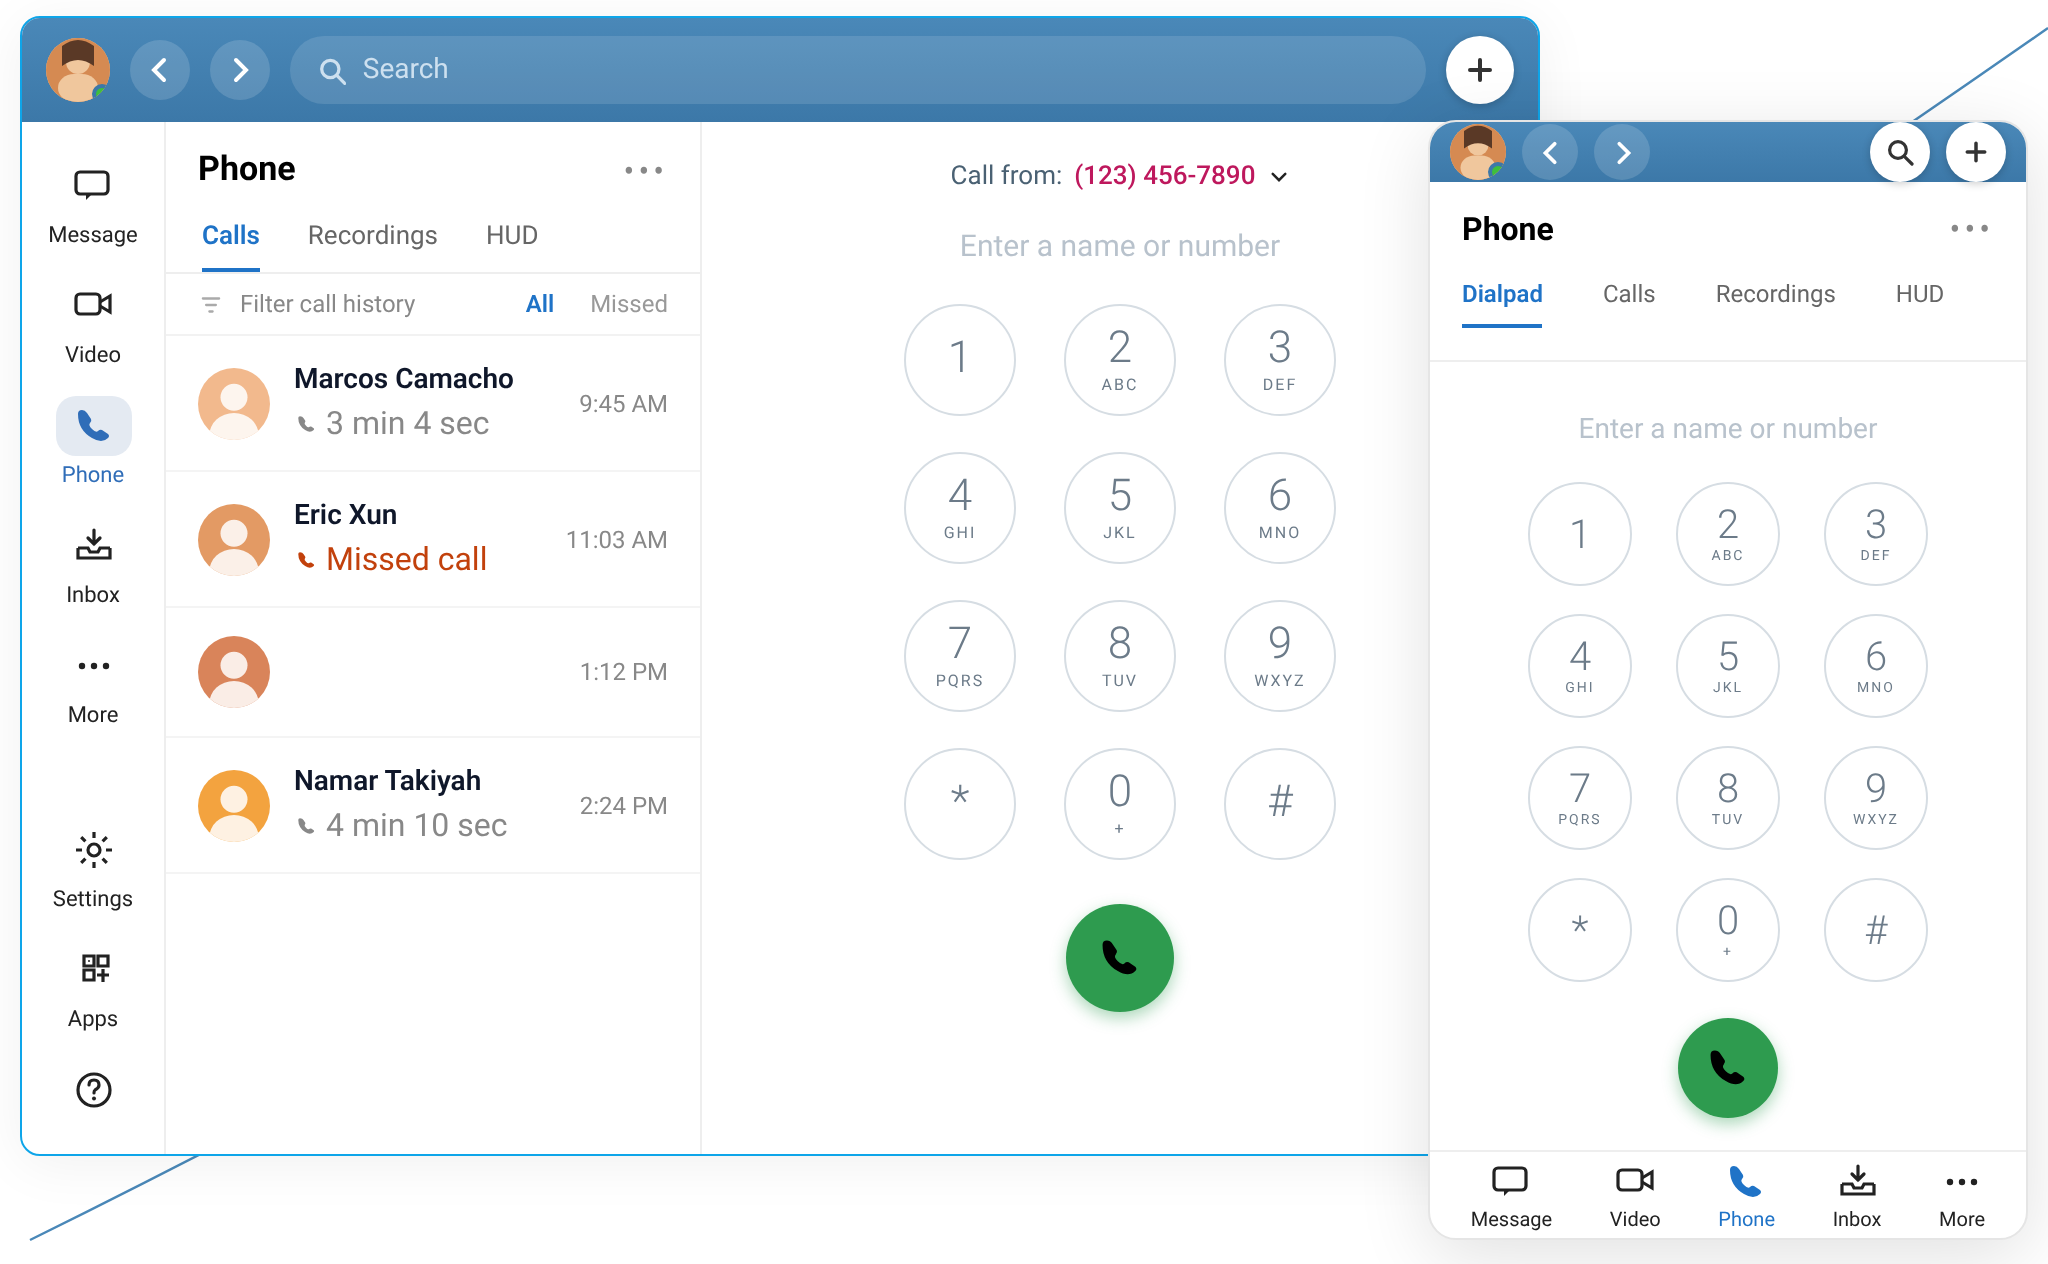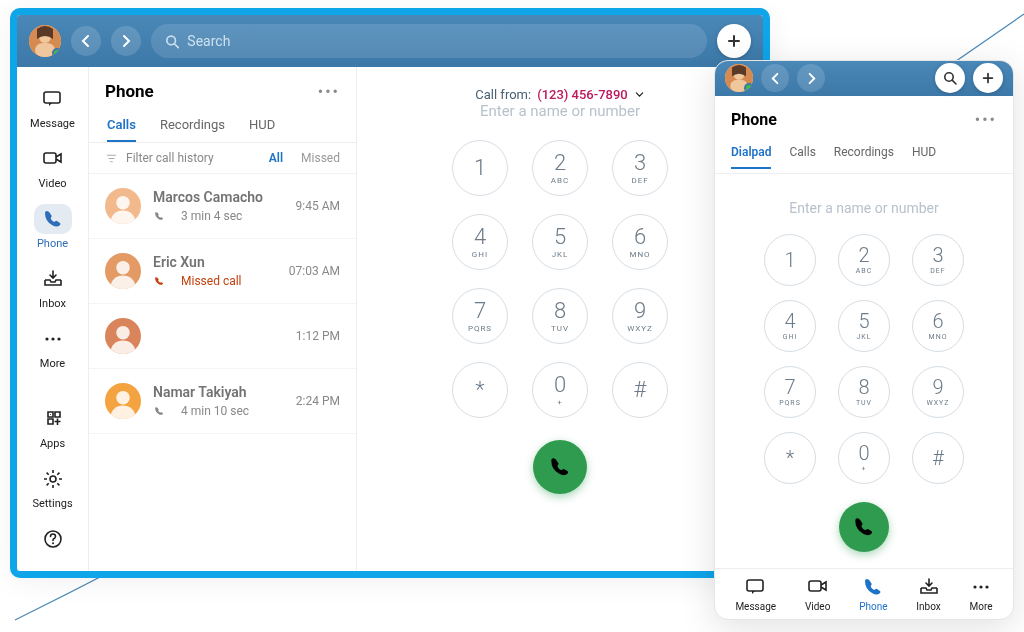--- a/index.html
+++ b/index.html
@@ -5,21 +5,21 @@
   * { box-sizing: border-box; margin: 0; padding: 0; font-family: -apple-system, BlinkMacSystemFont, "Segoe UI", Roboto, Helvetica, Arial, sans-serif; }
   body { width: 1024px; height: 632px; position: relative; background: #fff; overflow: hidden; }
 
   
   .bg-curve { position: absolute; top: 0; left: 0; width: 1024px; height: 632px; pointer-events: none; z-index: 0; }
 
   
   .desktop {
     position: absolute; top: 8px; left: 10px;
     width: 760px; height: 570px;
-    background: #fff; border: 7px solid #0ea5e9; border-radius: 10px;
+    background: #fff; border: 1px solid #0ea5e9; border-radius: 10px;
     box-shadow: 0 4px 28px rgba(0,0,0,0.06);
     display: flex; flex-direction: column; overflow: hidden; z-index: 1;
   }
 
   .titlebar {
     height: 52px; background: linear-gradient(#4a88b8,#3c78a8);
     display: flex; align-items: center; gap: 10px; padding: 0 12px;
     color: #fff;
   }
   .avatar { width: 32px; height: 32px; border-radius: 50%; background:#f0c79d; position: relative; overflow:hidden; }
@@ -70,27 +70,27 @@
   .tabs{display:flex;gap:24px;padding: 4px 18px 0 18px;border-bottom:1px solid #eee;}
   .tab{font-size:13px;color:#666;padding:8px 0;cursor:pointer;}
   .tab.active{color:#1f73c7;border-bottom:2px solid #1f73c7;font-weight:600;}
   .filter-row{display:flex;align-items:center;gap:8px;padding:8px 16px;border-bottom:1px solid #f2f2f2;font-size:12px;color:#888;}
   .filter-row .spacer{flex:1}
   .chip{color:#1f73c7;font-weight:600}
   .chip.muted{color:#999;font-weight:400}
   .call-list{flex:1;overflow:auto}
   .call-row{display:flex;gap:12px;padding:14px 16px;border-bottom:1px solid #f4f4f4;align-items:center;}
   .c-avatar{width:36px;height:36px;border-radius:50%;flex-shrink:0;overflow:hidden;display:flex;align-items:center;justify-content:center;}
-  .c-name{font-size:14px;font-weight:600;color:#737373;}
-  .c-sub{font-size:12px;color:#888;display:flex;align-items:center;gap:16px;margin-top:4px}
+  .c-name{font-size:14px;font-weight:600;color:#0f172a;}
+  .c-sub{font-size:16px;color:#888;display:flex;align-items:center;gap:4px;margin-top:4px}
   .c-sub.missed{color:#c2410c}
   .c-time{margin-left:auto;font-size:12px;color:#888;}
 
   .dialpad-col{flex:1;display:flex;flex-direction:column;align-items:center;padding:20px 0;}
-  .callfrom{font-size:13px;color:#4a6173;display:flex;align-items:center;gap:6px;}
+  .callfrom{font-size:13px;color:#4a6173;display:flex;align-items:center;gap:6px;margin-bottom:18px;}
   .num-input{font-size:15px;color:#b8c2cc;margin-bottom:20px;text-align:center;}
   .keypad{display:grid;grid-template-columns:repeat(3,56px);gap:18px 24px;}
   .key{width:56px;height:56px;border-radius:50%;border:1px solid #d6dde3;
     display:flex;flex-direction:column;align-items:center;justify-content:center;
     cursor:pointer;color:#6c7b89;}
   .key .digit{font-size:22px;font-weight:300;line-height:1}
   .key .letters{font-size:8px;letter-spacing:1px;margin-top:2px}
   .call-btn{width:54px;height:54px;border-radius:50%;background:#2e9b4f;display:flex;align-items:center;justify-content:center;margin-top:22px;cursor:pointer;box-shadow:0 3px 8px rgba(46,155,79,0.4);}
   .call-btn svg{width:24px;height:24px;fill:#fff}
 
@@ -102,21 +102,21 @@
     box-shadow:0 8px 36px rgba(0,0,0,0.12);
     display:flex;flex-direction:column;overflow:hidden;z-index:2;
   }
   .m-titlebar{height:48px;background:linear-gradient(#4a88b8,#3c78a8);display:flex;align-items:center;gap:8px;padding:0 10px;}
   .m-nav{width:28px;height:28px;border-radius:50%;background:rgba(255,255,255,0.15);display:flex;align-items:center;justify-content:center;cursor:pointer}
   .m-nav svg{width:13px;height:13px}
   .m-spacer{flex:1}
   .m-search, .m-plus{width:30px;height:30px;border-radius:50%;background:#fff;display:flex;align-items:center;justify-content:center;cursor:pointer;box-shadow:0 1px 4px rgba(0,0,0,0.2)}
   .m-head{display:flex;align-items:center;justify-content:space-between;padding:14px 16px 4px}
   .m-head h1{font-size:16px;font-weight:700}
-  .m-tabs{display:flex;gap:18px;padding:4px 16px 4px;border-bottom:1px solid #eee;font-size:12px}
+  .m-tabs{display:flex;gap:30px;padding:4px 16px 16px;border-bottom:1px solid #eee;font-size:12px}
   .m-tab{padding:8px 0;color:#666;cursor:pointer}
   .m-tab.active{color:#1f73c7;border-bottom:2px solid #1f73c7;font-weight:600}
   .m-dial{flex:1;display:flex;flex-direction:column;align-items:center;padding:16px 0}
   .m-keypad{display:grid;grid-template-columns:repeat(3,52px);gap:14px 22px}
   .m-key{width:52px;height:52px;border-radius:50%;border:1px solid #d6dde3;display:flex;flex-direction:column;align-items:center;justify-content:center;cursor:pointer;color:#6c7b89}
   .m-key .digit{font-size:20px;font-weight:300;line-height:1}
   .m-key .letters{font-size:7px;letter-spacing:1px;margin-top:2px}
   .m-bottom{height:68px;border-top:1px solid #eee;display:flex;align-items:center;justify-content:space-around;padding:4px 6px}
   .m-bitem{display:flex;flex-direction:column;align-items:center;gap:3px;font-size:10px;color:#222;cursor:pointer}
   .m-bitem.active{color:#1f73c7}
@@ -275,32 +275,32 @@
             <svg viewBox="0 0 22 22">
               <use href="#i-more"></use>
             </svg>
           </div>
         <span>More</span>
       </div>
       <div class="side-spacer"></div>
       <div class="side-item">
         <div class="icon-wrap">
             <svg viewBox="0 0 22 22">
+              <use href="#i-settings"></use>
+            </svg>
+          </div>
+        <span>Settings</span>
+      </div>
+      <div class="side-item">
+        <div class="icon-wrap">
+            <svg viewBox="0 0 22 22">
               <use href="#i-apps"></use>
             </svg>
           </div>
         <span>Apps</span>
-      </div>
-      <div class="side-item">
-        <div class="icon-wrap">
-            <svg viewBox="0 0 22 22">
-              <use href="#i-settings"></use>
-            </svg>
-          </div>
-        <span>Settings</span>
       </div>
       <div class="side-item">
         <div class="icon-wrap">
             <svg viewBox="0 0 22 22">
               <use href="#i-help"></use>
             </svg>
           </div>
 
       </div>
     </div>
@@ -352,21 +352,21 @@
             </div>
             <div style="flex:1;min-width:0">
               <div class="c-name">Eric Xun</div>
               <div class="c-sub missed">
                 <svg viewBox="0 0 14 14" style="width:12px;height:12px">
                   <use href="#i-call-small"></use>
                 </svg>
                 <span>Missed call</span>
               </div>
             </div>
-            <div class="c-time">07:03 AM</div>
+            <div class="c-time">11:03 AM</div>
           </div>
           <div class="call-row">
             <div class="c-avatar" style="background:#d9845a">
               <svg viewBox="0 0 32 32" width="36" height="36">
                 <circle cx="16" cy="13" r="6" fill="rgba(255,255,255,0.85)"></circle>
                 <ellipse cx="16" cy="30" rx="11" ry="10" fill="rgba(255,255,255,0.85)"></ellipse>
               </svg>
             </div>
             <div class="c-time">1:12 PM</div>
           </div>

